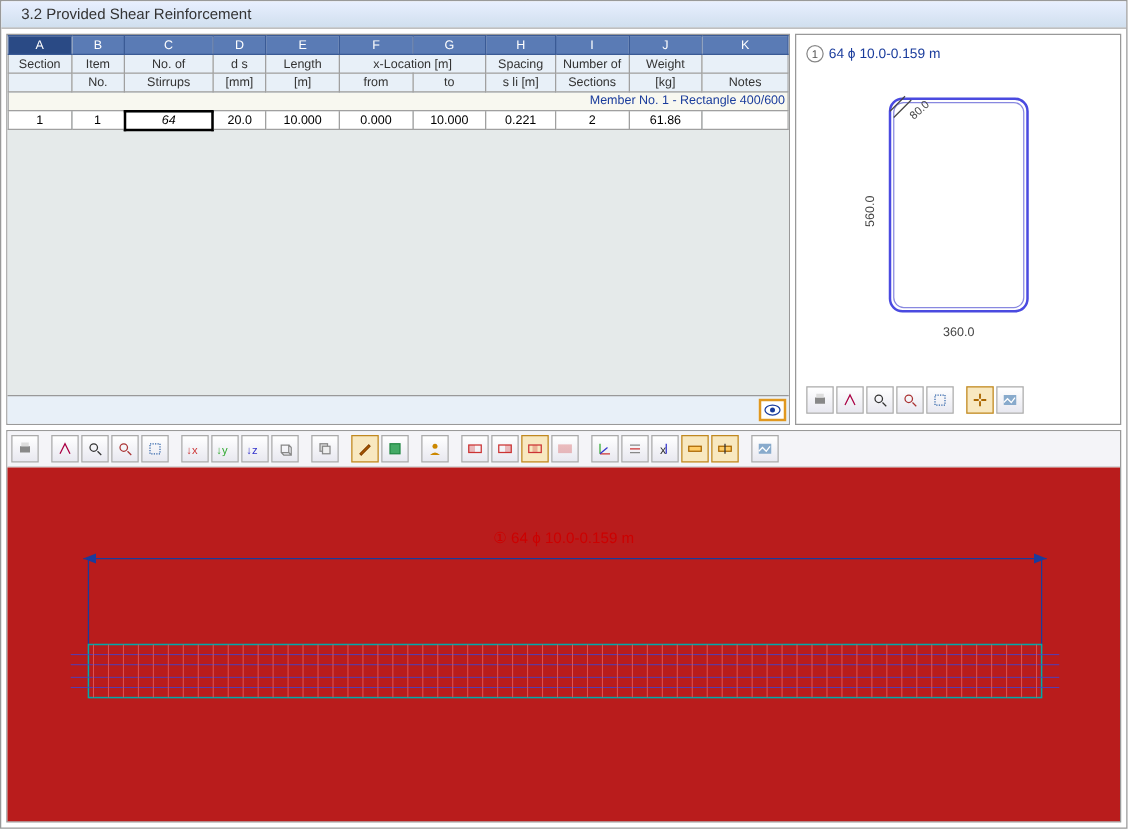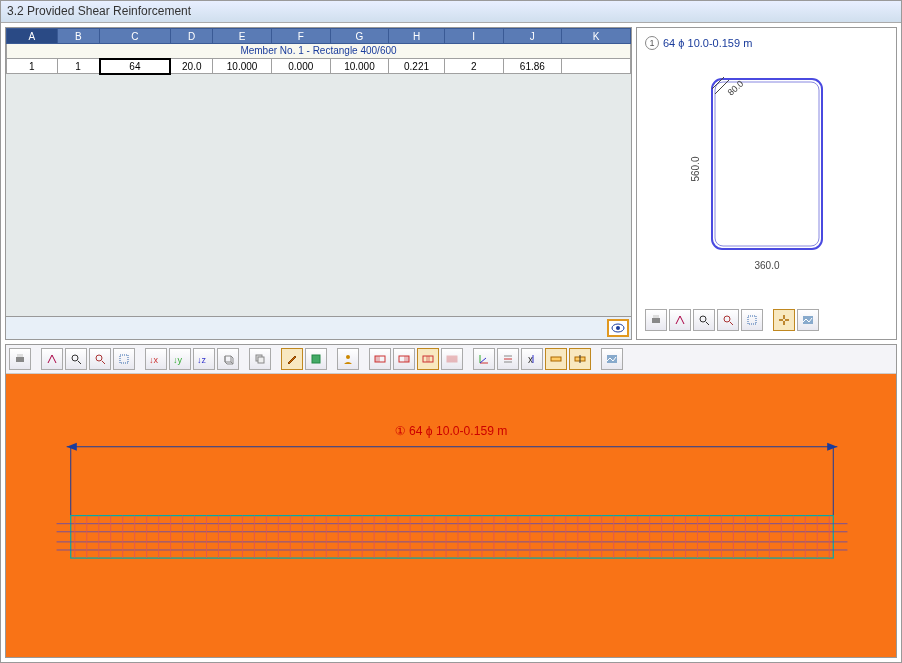--- a/index.html
+++ b/index.html
@@ -1,42 +1,42 @@
 <!DOCTYPE html>
 <html><head>
 <meta charset="utf-8">
 <style>
 * { box-sizing: border-box; margin: 0; padding: 0; }
 body { font-family: Tahoma, Arial, sans-serif; font-size: 11px; background: #fff; width: 902px; height: 663px; overflow: hidden; border: 1px solid #999; }
-.title-bar { background: linear-gradient(#e8efff, #d0dfee); height: 22px; padding: 3px 6px; font-size: 12px; color: #333; border-bottom: 1px solid #aaa; }
+.title-bar { background: linear-gradient(#e8efff, #d0dfee); height: 22px; padding: 3px 16px; font-size: 12px; color: #333; border-bottom: 1px solid #aaa; }
 .main-layout { display: flex; height: calc(100% - 22px); flex-direction: column; }
 .top-row { display: flex; height: 322px; }
 .table-panel { flex: 1; border: 1px solid #999; margin: 4px; position: relative; display: flex; flex-direction: column; }
 .table-scroll { flex: 1; overflow: auto; background: #e5eaea; }
 table { border-collapse: collapse; width: 100%; table-layout: fixed; }
 th, td { border: 1px solid #a0a0a0; font-size: 10px; text-align: center; padding: 1px 2px; height: 15px; overflow: hidden; }
 th { background: #e8f0f8; font-weight: normal; color: #333; }
 .col-letter { background: #5a7bb5; color: #fff; font-weight: normal; border: 1px solid #3a5a95; }
 .col-letter.sel { background: #2a4a85; }
-.member-row td { background: #f8f8f0; color: #1a3c9c; text-align: center; }
+.member-row td { background: #f8f8f0; color: #1a3c9c; text-align: right; }
 .data-row td { background: #fff; }
-.sel-cell { border: 2px solid #000 !important; background: #fff; }
+.sel-cell { border: 2px solid #000 !important; background: #fff; font-style: italic; }
 .eye-row { text-align: right; padding: 2px; border-top: 1px solid #999; background: #e8f0f8; }
 .eye-btn { display: inline-flex; align-items: center; justify-content: center; width: 22px; height: 18px; border: 2px solid #e09820; background: #fff; }
 .section-panel { width: 261px; border: 1px solid #999; margin: 4px 4px 4px 0; padding: 8px; display: flex; flex-direction: column; }
 .section-label { font-size: 11px; color: #1a3c9c; margin-bottom: 4px; display: flex; align-items: center; gap: 4px; }
 .badge { display: inline-flex; align-items: center; justify-content: center; width: 14px; height: 14px; border: 1px solid #888; border-radius: 50%; font-size: 9px; color: #555; }
 .section-draw { flex: 1; position: relative; display: flex; align-items: center; justify-content: center; }
 .section-tools { display: flex; gap: 2px; margin-top: 4px; }
 .tool-btn { width: 22px; height: 22px; border: 1px solid #aaa; background: linear-gradient(#fff,#e8e8f0); display: flex; align-items: center; justify-content: center; font-size: 10px; }
 .tool-btn.pressed { background: #f8e8c0; border-color: #c08820; }
 .lower-panel { flex: 1; border: 1px solid #999; margin: 0 4px 4px 4px; display: flex; flex-direction: column; }
 .lower-toolbar { display: flex; gap: 2px; padding: 3px; border-bottom: 1px solid #ccc; background: #f4f4f8; flex-wrap: wrap; }
 .tb-sep { width: 6px; }
-.beam-area { flex: 1; position: relative; background: #f97316; }
+.beam-area { flex: 1; position: relative; background: #b91c1c; }
 svg { display: block; }
 </style>
 </head>
 <body>
 
 <div class="title-bar">
   <span>3.2  Provided Shear Reinforcement</span>
 </div>
 
 <div class="main-layout">
@@ -63,20 +63,45 @@
                 <th class="col-letter">B</th>
                 <th class="col-letter">C</th>
                 <th class="col-letter">D</th>
                 <th class="col-letter">E</th>
                 <th class="col-letter">F</th>
                 <th class="col-letter">G</th>
                 <th class="col-letter">H</th>
                 <th class="col-letter">I</th>
                 <th class="col-letter">J</th>
                 <th class="col-letter">K</th>
+              </tr>
+          <tr id="hdr1">
+                <th>Section</th>
+                <th>Item</th>
+                <th>No. of</th>
+                <th>d s</th>
+                <th>Length</th>
+                <th colspan="2">x-Location [m]</th>
+                <th>Spacing</th>
+                <th>Number of</th>
+                <th>Weight</th>
+                <th></th>
+              </tr>
+          <tr id="hdr2">
+                <th></th>
+                <th>No.</th>
+                <th>Stirrups</th>
+                <th>[mm]</th>
+                <th>[m]</th>
+                <th>from</th>
+                <th>to</th>
+                <th>s li [m]</th>
+                <th>Sections</th>
+                <th>[kg]</th>
+                <th>Notes</th>
               </tr>
           <tr class="member-row">
                 <td colspan="11">Member No. 1  -  Rectangle 400/600</td>
               </tr>
           <tr class="data-row" id="data-row">
                 <td>1</td>
                 <td>1</td>
                 <td class="sel-cell">64</td>
                 <td>20.0</td>
                 <td>10.000</td>

